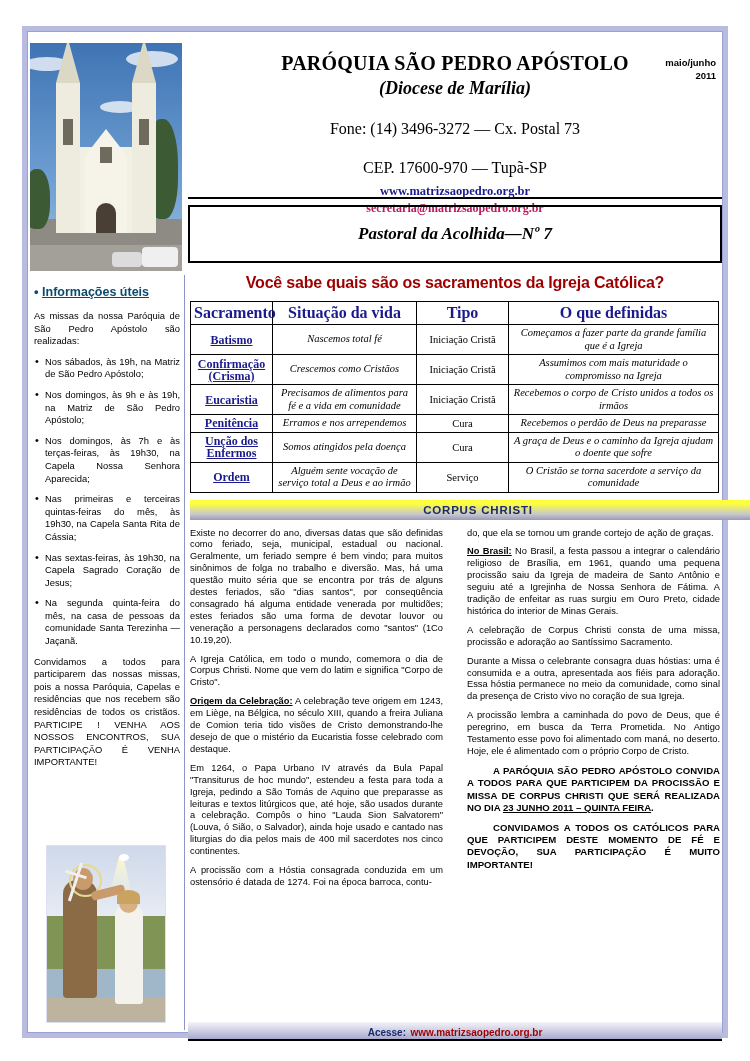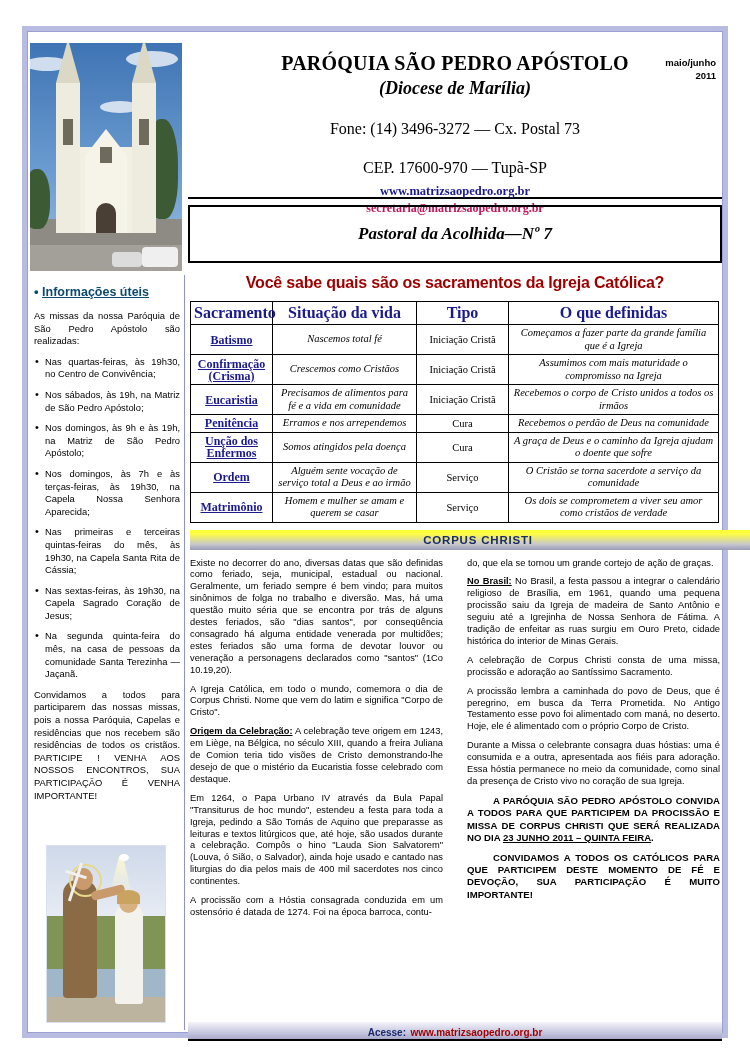--- a/index.html
+++ b/index.html
@@ -183,21 +183,20 @@
     </div>
 
     <div class="info-head">
       <span class="bullet">•</span>
       <u>Informações úteis</u>
     </div>
 
     <div class="side-text">
       <p>As missas da nossa Paróquia de São Pedro Apóstolo são realizadas:</p>
       <ul class="side-ul">
-        <li>Nas quartas-feiras, às 19h30, no Centro de Convivência;</li>
         <li>Nos sábados, às 19h, na Matriz de São Pedro Apóstolo;</li>
         <li>Nos domingos, às 9h e às 19h, na Matriz de São Pedro Apóstolo;</li>
         <li>Nos domingos, às 7h e às terças-feiras, às 19h30, na Capela Nossa Senhora Aparecida;</li>
         <li>Nas primeiras e terceiras quintas-feiras do mês, às 19h30, na Capela Santa Rita de Cássia;</li>
         <li>Nas sextas-feiras, às 19h30, na Capela Sagrado Coração de Jesus;</li>
         <li>Na segunda quinta-feira do mês, na casa de pessoas da comunidade Santa Terezinha — Jaçanã.</li>
       </ul>
       <p>Convidamos a todos para participarem das nossas missas, pois a nossa Paróquia, Capelas e residências que nos recebem são residências de todos os cristãos. PARTICIPE ! VENHA AOS NOSSOS ENCONTROS, SUA PARTICIPAÇÃO É VENHA IMPORTANTE!</p>
     </div>
 
@@ -274,39 +273,33 @@
         <tr>
           <td class="sacname"><span>Eucaristia</span></td>
           <td class="italic">Precisamos de alimentos para fé e a vida em comunidade</td>
           <td class="tipo">Iniciação Cristã</td>
           <td class="italic">Recebemos o corpo de Cristo unidos a todos os irmãos</td>
         </tr>
         <tr>
           <td class="sacname"><span>Penitência</span></td>
           <td class="italic">Erramos e nos arrependemos</td>
           <td class="tipo">Cura</td>
-          <td class="italic">Recebemos o perdão de Deus na comunidade</td>
+          <td class="italic">Recebemos o perdão de Deus na preparasse</td>
         </tr>
         <tr>
           <td class="sacname"><span>Unção dos Enfermos</span></td>
           <td class="italic">Somos atingidos pela doença</td>
           <td class="tipo">Cura</td>
           <td class="italic">A graça de Deus e o caminho da Igreja ajudam o doente que sofre</td>
         </tr>
         <tr>
           <td class="sacname"><span>Ordem</span></td>
           <td class="italic">Alguém sente vocação de serviço total a Deus e ao irmão</td>
           <td class="tipo">Serviço</td>
           <td class="italic">O Cristão se torna sacerdote a serviço da comunidade</td>
-        </tr>
-        <tr>
-          <td class="sacname"><span>Matrimônio</span></td>
-          <td class="italic">Homem e mulher se amam e querem se casar</td>
-          <td class="tipo">Serviço</td>
-          <td class="italic">Os dois se comprometem a viver seu amor como cristãos de verdade</td>
         </tr>
       </tbody>
     </table>
 
     <div class="cc-banner">
       <span>CORPUS CHRISTI</span>
     </div>
 
     <div class="cols">
 
@@ -315,22 +308,22 @@
         <p>A Igreja Católica, em todo o mundo, comemora o dia de Corpus Christi. Nome que vem do latim e significa "Corpo de Cristo".</p>
         <p><b class="lead">Origem da Celebração:</b><span> A celebração teve origem em 1243, em Liège, na Bélgica, no século XIII, quando a freira Juliana de Comion teria tido visões de Cristo demonstrando-lhe desejo de que o mistério da Eucaristia fosse celebrado com destaque.</span></p>
         <p>Em 1264, o Papa Urbano IV através da Bula Papal "Transiturus de hoc mundo", estendeu a festa para toda a Igreja, pedindo a São Tomás de Aquino que preparasse as leituras e textos litúrgicos que, até hoje, são usados durante a celebração. Compôs o hino "Lauda Sion Salvatorem" (Louva, ó Sião, o Salvador), ainda hoje usado e cantado nas liturgias do dia pelos mais de 400 mil sacerdotes nos cinco continentes.</p>
         <p>A procissão com a Hóstia consagrada conduzida em um ostensório é datada de 1274. Foi na época barroca, contu-</p>
       </div>
 
       <div class="col">
         <p>do, que ela se tornou um grande cortejo de ação de graças.</p>
         <p><b class="lead">No Brasil:</b><span> No Brasil, a festa passou a integrar o calendário religioso de Brasília, em 1961, quando uma pequena procissão saiu da Igreja de madeira de Santo Antônio e seguiu até a Igrejinha de Nossa Senhora de Fátima. A tradição de enfeitar as ruas surgiu em Ouro Preto, cidade histórica do interior de Minas Gerais.</span></p>
         <p>A celebração de Corpus Christi consta de uma missa, procissão e adoração ao Santíssimo Sacramento.</p>
+        <p>Durante a Missa o celebrante consagra duas hóstias: uma é consumida e a outra, apresentada aos fiéis para adoração. Essa hóstia permanece no meio da comunidade, como sinal da presença de Cristo vivo no coração de sua Igreja.</p>
         <p>A procissão lembra a caminhada do povo de Deus, que é peregrino, em busca da Terra Prometida. No Antigo Testamento esse povo foi alimentado com maná, no deserto. Hoje, ele é alimentado com o próprio Corpo de Cristo.</p>
-        <p>Durante a Missa o celebrante consagra duas hóstias: uma é consumida e a outra, apresentada aos fiéis para adoração. Essa hóstia permanece no meio da comunidade, como sinal da presença de Cristo vivo no coração de sua Igreja.</p>
         <p class="allcaps indent"><span>A PARÓQUIA SÃO PEDRO APÓSTOLO CONVIDA A TODOS PARA QUE PARTICIPEM DA PROCISSÃO E MISSA DE CORPUS CHRISTI QUE SERÁ REALIZADA NO DIA </span><span class="u">23 JUNHO 2011 – QUINTA FEIRA</span><span>.</span></p>
         <p class="allcaps indent">CONVIDAMOS A TODOS OS CATÓLICOS PARA QUE PARTICIPEM DESTE MOMENTO DE FÉ E DEVOÇÃO, SUA PARTICIPAÇÃO É MUITO IMPORTANTE!</p>
       </div>
 
     </div>
   </div>
 
   <div class="footer">
     <span class="f1">Acesse:</span>
     <span class="f2">www.matrizsaopedro.org.br</span>

